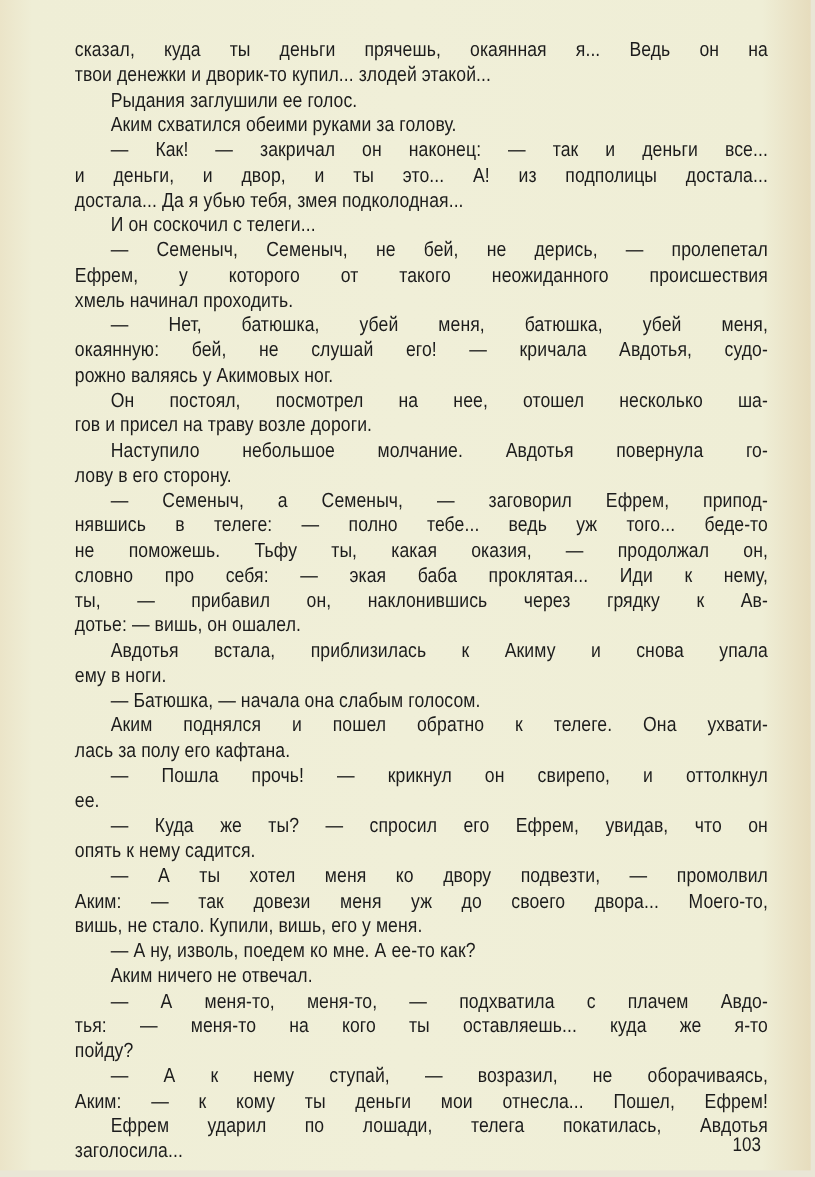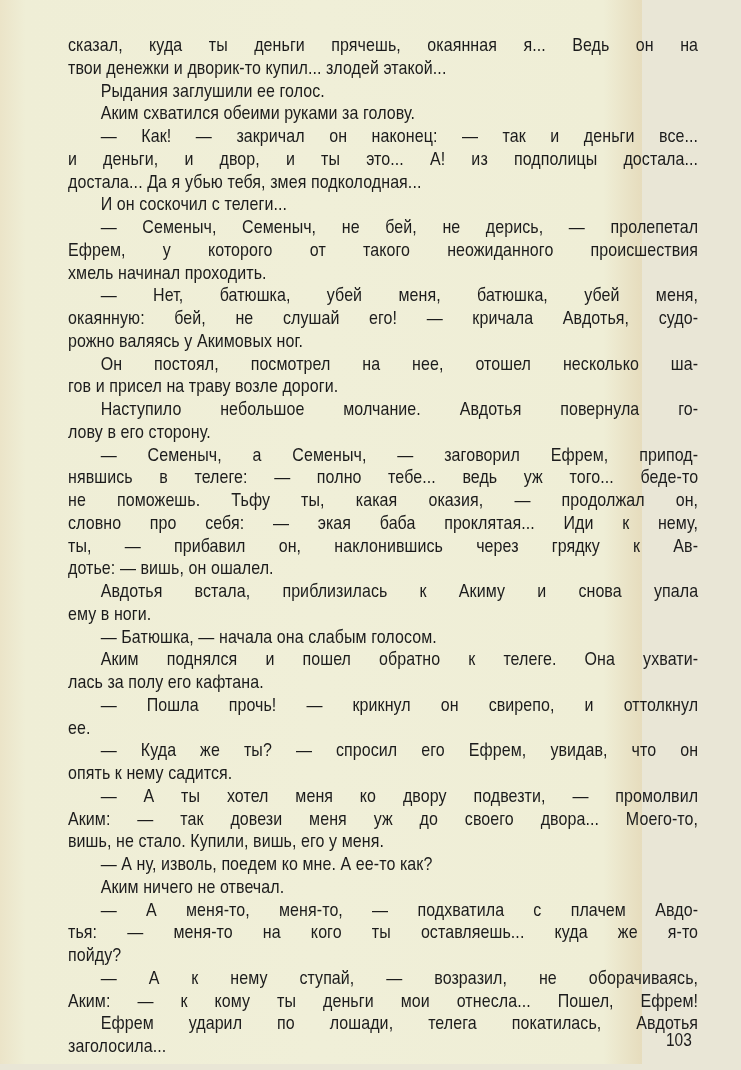--- a/index.html
+++ b/index.html
@@ -3,21 +3,21 @@
 <meta charset="utf-8">
 <style>
   html, body { margin: 0; padding: 0; }
   body {
     width: 741px; height: 1070px; overflow: hidden;
     background: #e9e6d6;
     font-family: "Liberation Sans Narrow", "Liberation Sans", sans-serif;
   }
   .page {
     position: absolute; left: 0; top: 0;
-    width: 642px; height: 1064px;
+    width: 737px; height: 1064px;
     background: linear-gradient(90deg, #ebe4c8 0%, #efeed6 4%, #f0efd8 50%, #efeed6 94%, #e6dcbd 100%);
   }
   .text {
     position: absolute; left: 68px; top: 34px; width: 630px;
     color: #1c1c1c;
     font-size: 18.6px;
     line-height: 22.75px;
     letter-spacing: 0.1px;
   }
   .line {

